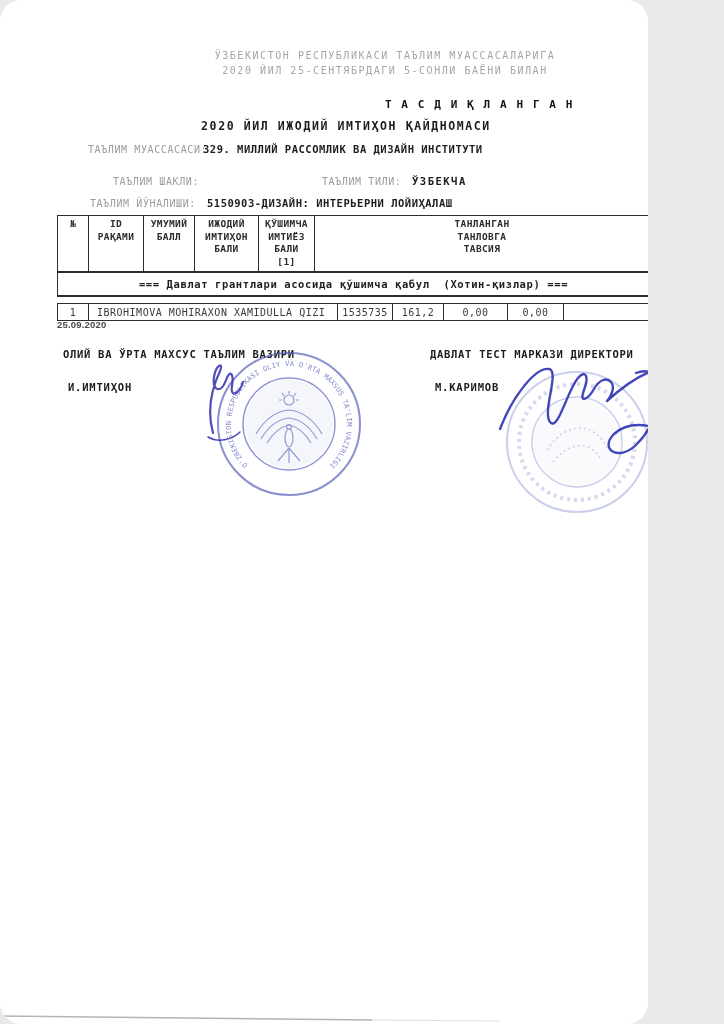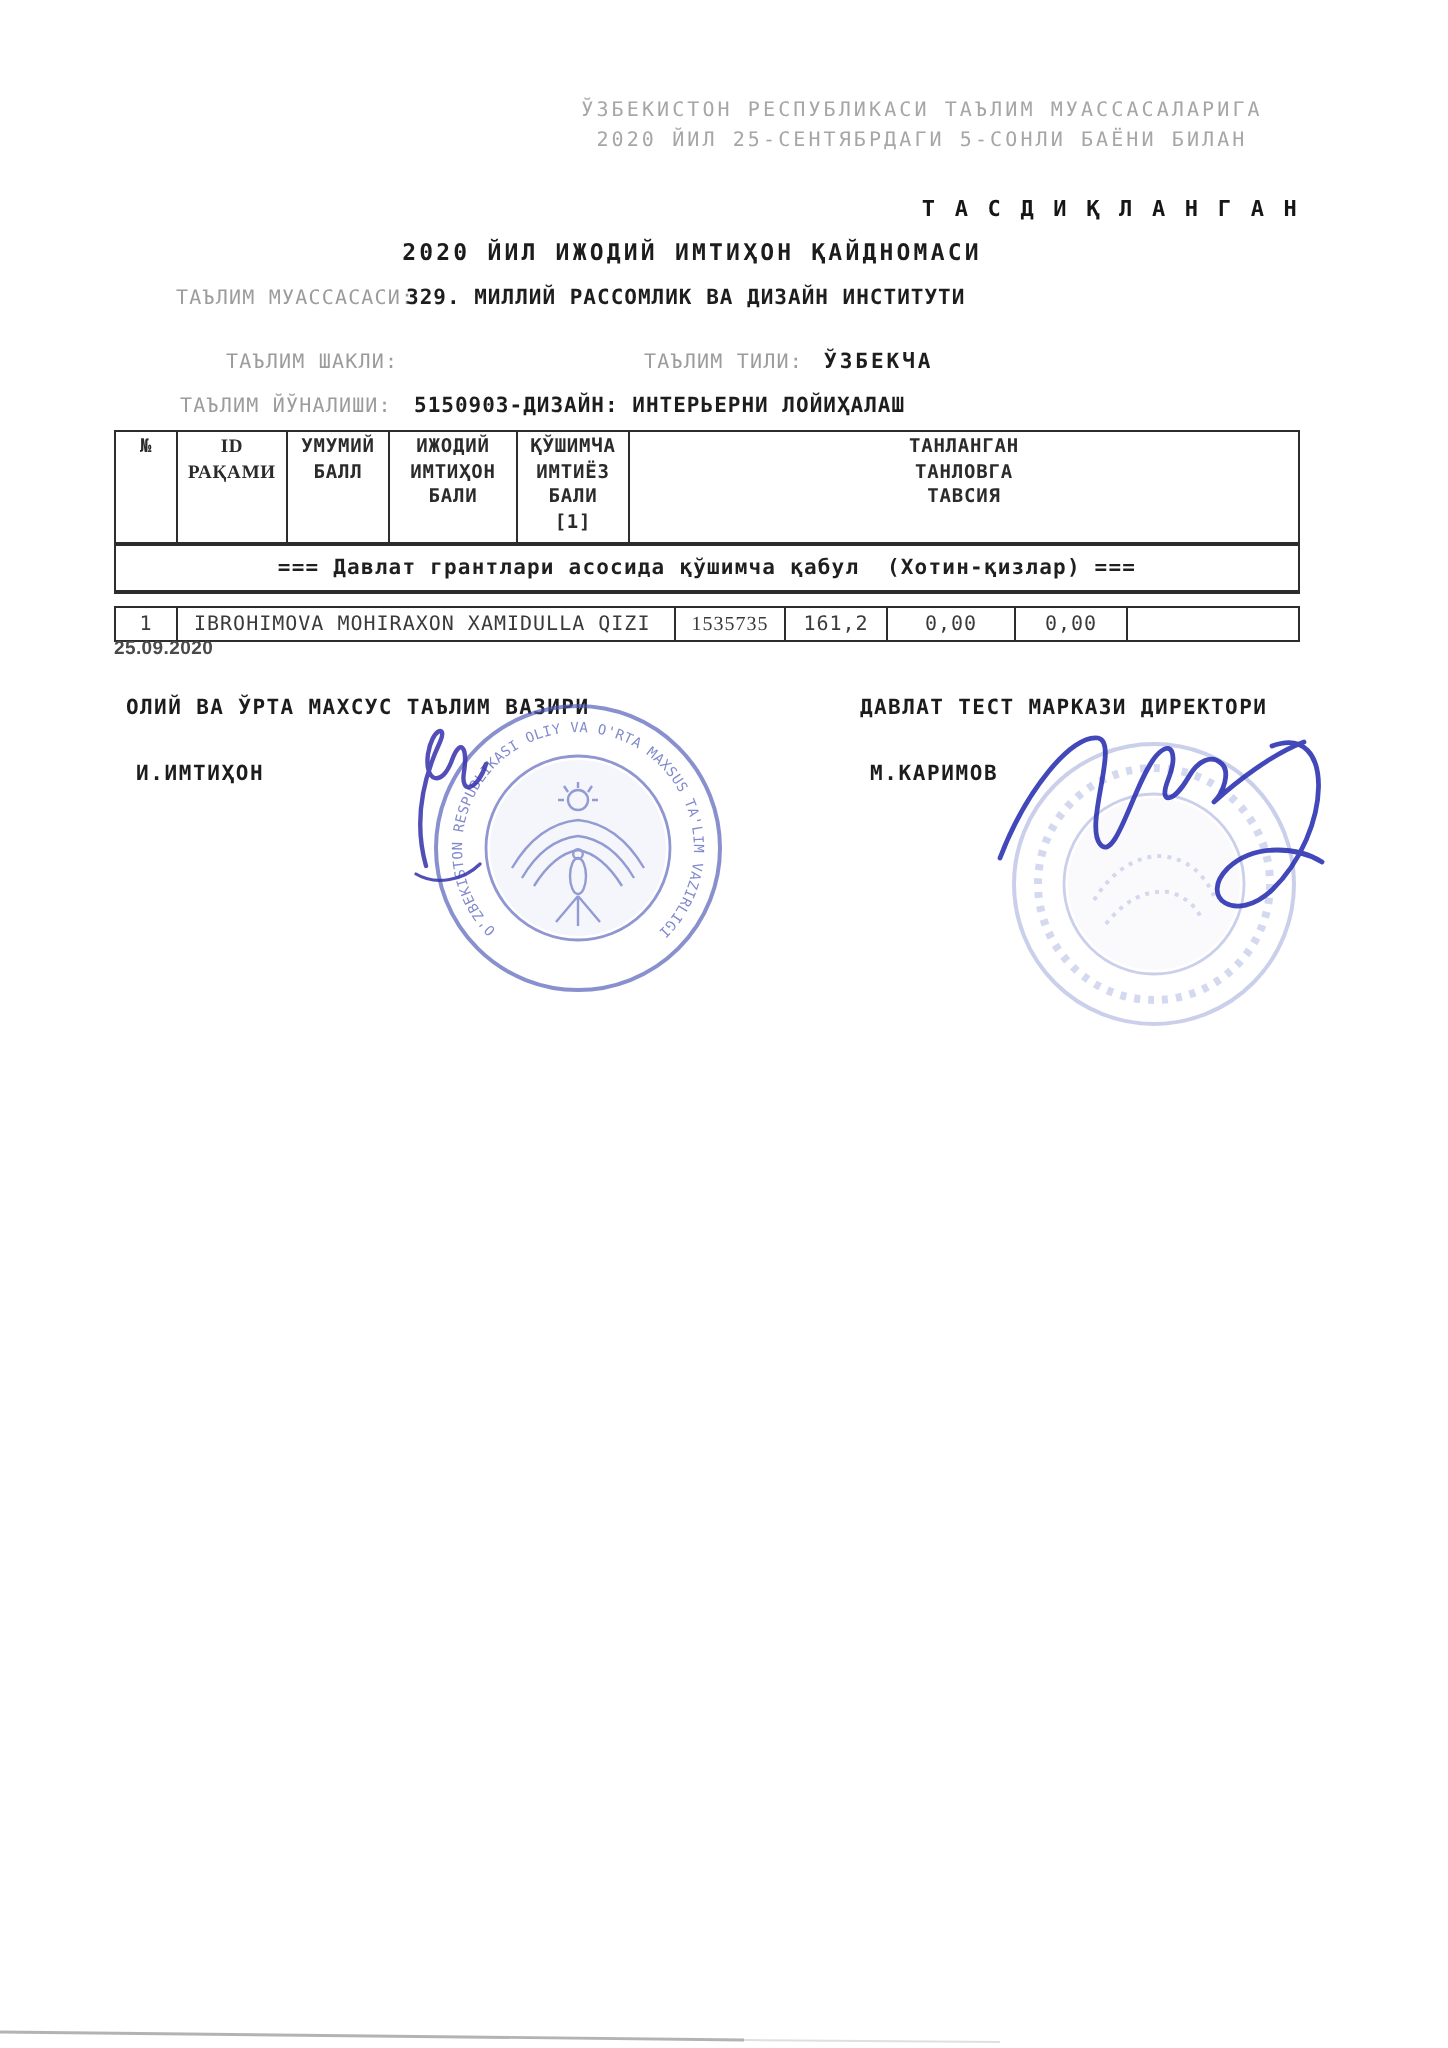--- a/index.html
+++ b/index.html
@@ -1,22 +1,23 @@
 <!DOCTYPE html>
 <html><head>
 <meta charset="utf-8">
 <style>
   html,body{margin:0;padding:0;background:#e9e9e9;}
   .page{
     position:relative;
-    width:724px;height:1024px;
+    width:648px;height:1024px;
     background:#ffffff;
     overflow:hidden;
     font-family:"DejaVu Sans Mono",monospace;
     color:#1f1f1f;
+    border-radius:21px;
   }
   
   .approval{
     position:absolute; top:49px; right:62px; width:402px;
     text-align:center;
   }
   .approval .gline{
     font-size:10px; line-height:14.5px; letter-spacing:1.55px;
     color:#a6a6a6; white-space:nowrap;
   }
@@ -45,21 +46,21 @@
   
   .exam-table{position:absolute; top:215px; left:57px; width:593px;}
   .t-h{display:flex; border:1px solid #2d2d2d; height:57px; box-sizing:border-box; background:#fff;}
   .t-h > div{
     box-sizing:border-box; border-right:1px solid #2d2d2d;
     text-align:center; padding-top:2px;
     font-weight:bold; font-size:9.5px; line-height:12.5px;
     letter-spacing:0.4px; color:#2b2b2b; white-space:pre-line;
   }
   .t-h > div:last-child{border-right:none;}
-  .c0{width:31px;} .c1{width:249px;} .c2{width:55px;font-family:Liberation Serif, serif;} .c3{width:51px;}
+  .c0{width:31px;} .c1{width:249px;} .c2{width:55px;} .c3{width:51px;}
   .c4{width:64px;} .c5{width:56px;} .c6{flex:1;}
   .t-s{
     display:flex; align-items:center; justify-content:center;
     height:22px; box-sizing:content-box;
     border-left:1px solid #2d2d2d; border-right:1px solid #2d2d2d;
     border-top:2px solid #2d2d2d; border-bottom:2px solid #2d2d2d;
     margin-top:-1px;
     font-weight:bold; font-size:10.5px; letter-spacing:0.6px; color:#1f1f1f;
     white-space:pre;
   }

